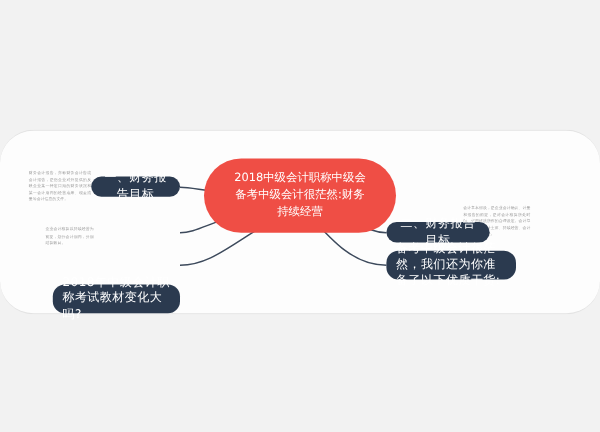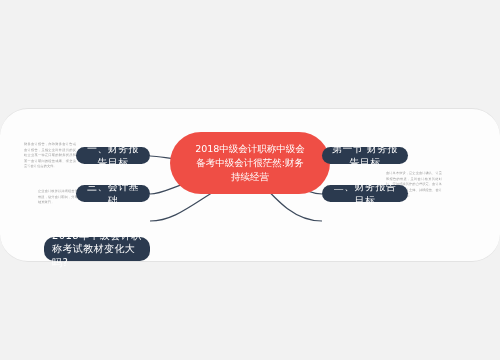--- a/index.html
+++ b/index.html
@@ -101,20 +101,19 @@
     <div class="micro" id="micro-l2">企业会计核算以持续经营为前提，划分会计期间，分期结算账目。</div>
     <div class="micro" id="micro-r1">会计基本假设，是企业会计确认、计量和报告的前提，是对会计核算所处时间、空间环境所作的合理设定。会计基本假设包括会计主体、持续经营、会计分期和货币计量。</div>
 
     <div class="node" id="center-node">
       <span>2018中级会计职称中级会</span>
       <span>备考中级会计很茫然:财务</span>
       <span>持续经营</span>
     </div>
 
     <div class="node pill" id="n-l1">一、财务报告目标</div>
-    <div class="node pill" id="n-l2">三、会计基础</div>
     <div class="node pill wide" id="n-l3">2018年中级会计职称考试教材变化大吗?</div>
 
-    <div class="node pill" id="n-r1">第一节 财务报告目标</div>
     <div class="node pill" id="n-r2">二、财务报告目标</div>
+    <div class="node pill wide" id="n-r3">备考中级会计很茫然，我们还为你准备了以下优质干货:</div>
 
   </div>
 </div>
 
 </body></html>

